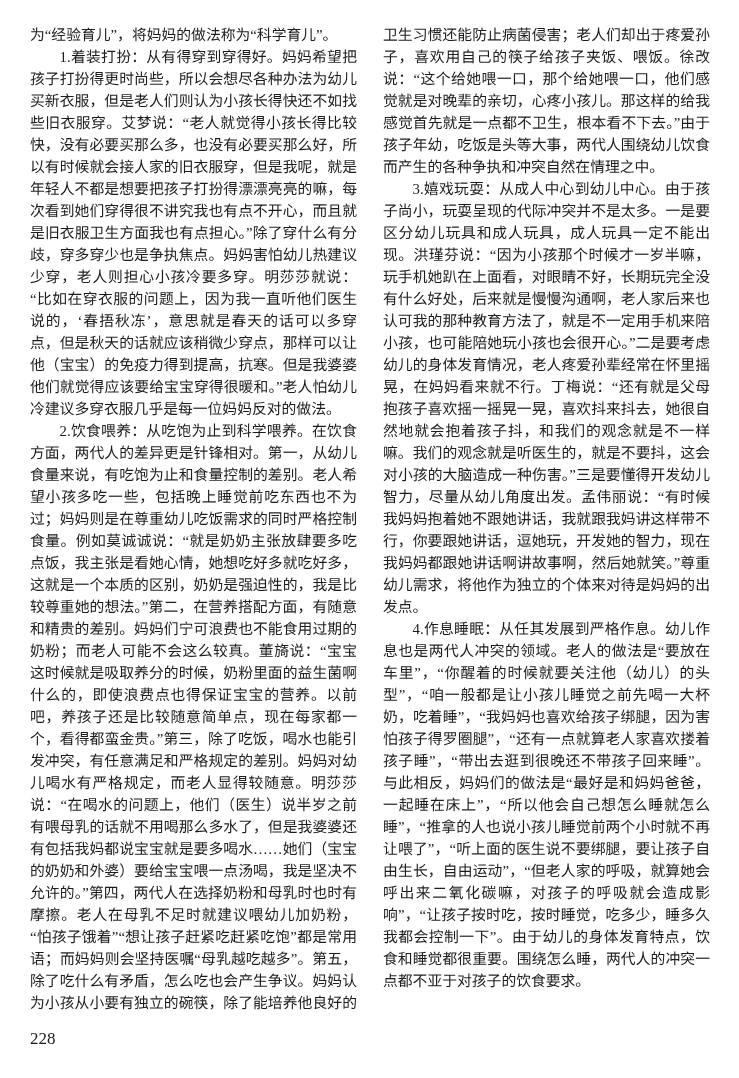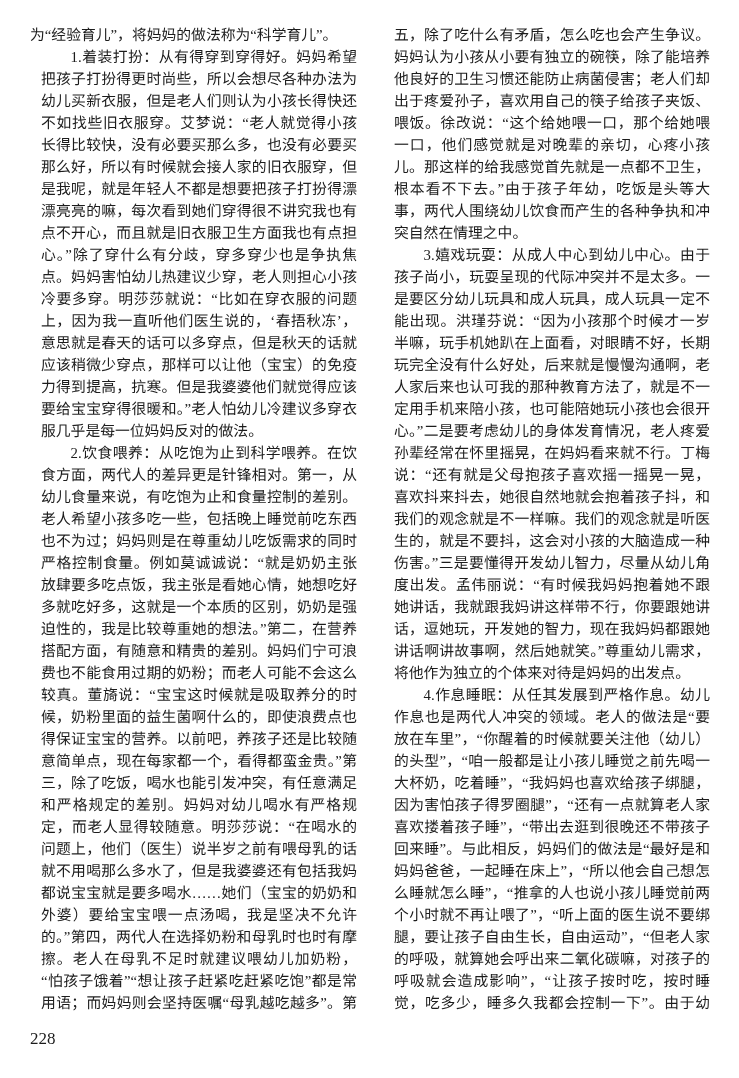--- a/index.html
+++ b/index.html
@@ -31,21 +31,20 @@
     line-height: 22px;
     text-align: justify;
     letter-spacing: 0;
   }
   .text-flow p {
     margin: 0;
     padding: 0;
   }
   .text-flow p.indent {
     text-indent: 2em;
-    margin-left: 11px;
   }
   .page-number {
     position: absolute;
     left: 30px;
     top: 1028px;
     font-size: 17px;
     line-height: 22px;
     color: #1c1c1c;
   }
 </style>

